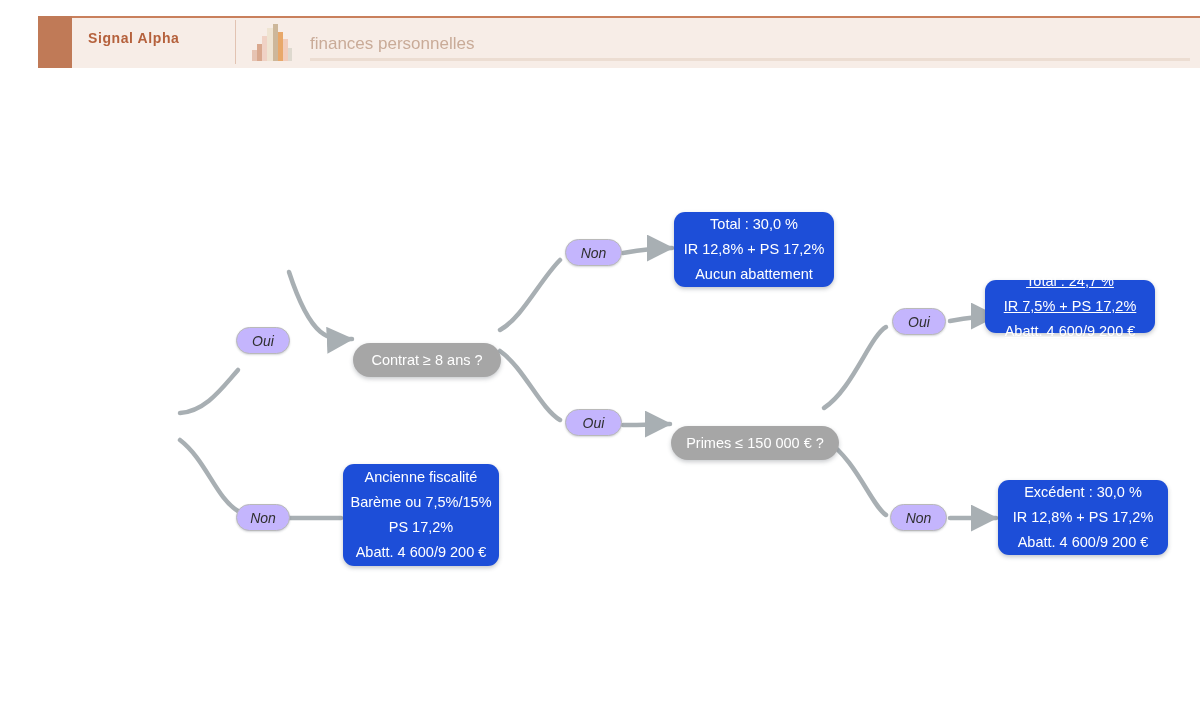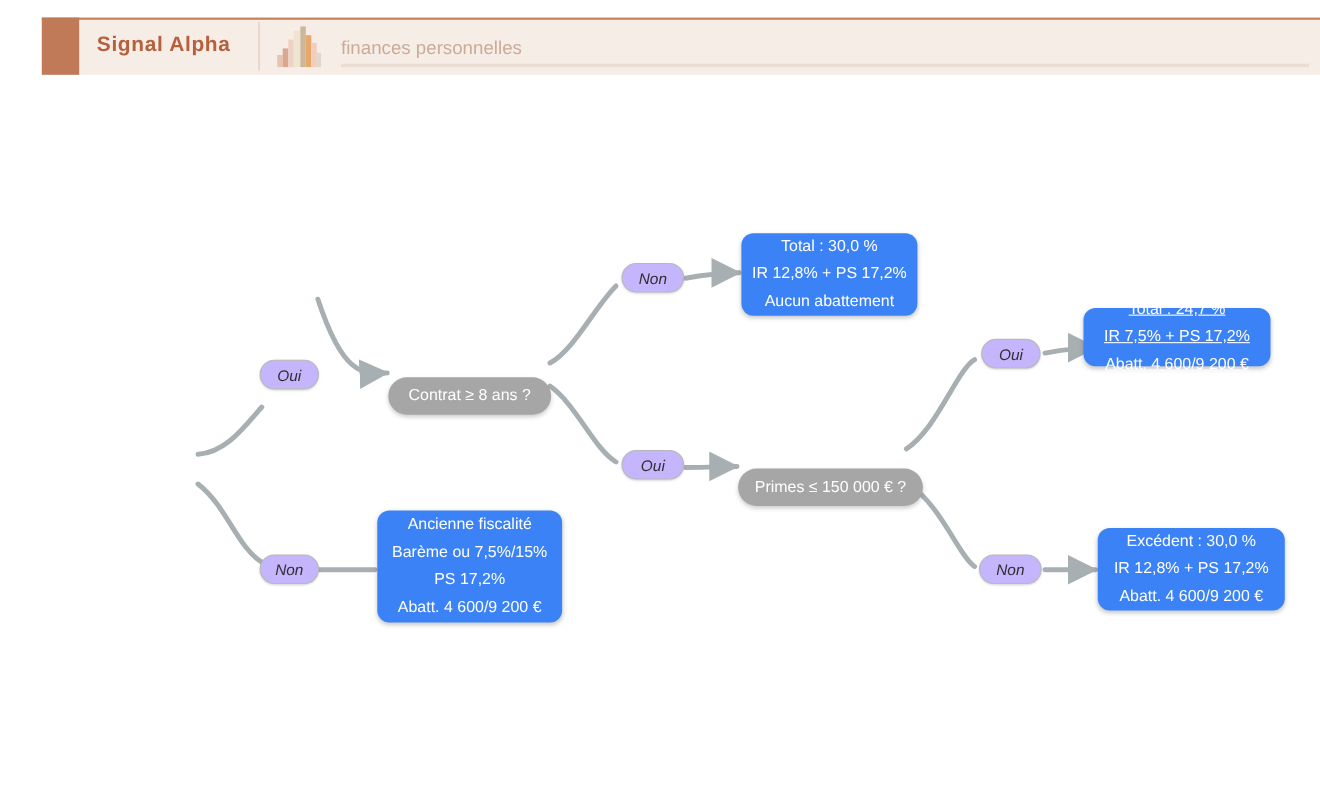--- a/index.html
+++ b/index.html
@@ -31,21 +31,21 @@
     left: 38px;
     top: 16px;
     width: 34px;
     height: 52px;
     background: #c07a57;
   }
   .header-title {
     position: absolute;
     left: 88px;
     top: 30px;
-    font-size: 19px;
+    font-size: 14px;
     font-weight: bold;
     letter-spacing: 0.6px;
     color: #b5613c;
     white-space: nowrap;
   }
   .header-divider {
     position: absolute;
     left: 235px;
     top: 20px;
     width: 1px;
@@ -99,21 +99,21 @@
     box-sizing: border-box;
     display: flex;
     flex-direction: column;
     align-items: center;
     justify-content: center;
     text-align: center;
     color: #ffffff;
     font-size: 14.5px;
     line-height: 25px;
     border-radius: 11px;
-    background: #3b82f6;
+    background: #1d4ed8;
     box-shadow: 0 2px 4px rgba(60,70,80,0.30);
     padding: 0 12px;
   }
   .node.decision {
     background: #a6a6a6;
     border-radius: 20px;
     line-height: 20px;
     box-shadow: 0 2px 4px rgba(60,70,80,0.28);
     margin-top: 20px;
   }
@@ -216,21 +216,21 @@
     <span class="node-line">IR 7,5% + PS 17,2%</span>
     <span class="node-line">Abatt. 4 600/9 200 €</span>
   </div>
 
   <div class="node" style="left:998px; top:412px; width:170px; height:75px;text-align:right;">
     <span class="node-line">Excédent : 30,0 %</span>
     <span class="node-line">IR 12,8% + PS 17,2%</span>
     <span class="node-line">Abatt. 4 600/9 200 €</span>
   </div>
 
-  <div class="node" style="left:343px; top:396px; width:168px; height:102px;">
+  <div class="node" style="left:343px; top:396px; width:156px; height:102px;">
     <span class="node-line">Ancienne fiscalité</span>
     <span class="node-line">Barème ou 7,5%/15%</span>
     <span class="node-line">PS 17,2%</span>
     <span class="node-line">Abatt. 4 600/9 200 €</span>
   </div>
 
   <div class="edge-label" style="left:236px; top:259px; width:54px; height:27px;">Oui</div>
 
   <div class="edge-label" style="left:236px; top:436px; width:54px; height:27px;">Non</div>
 

